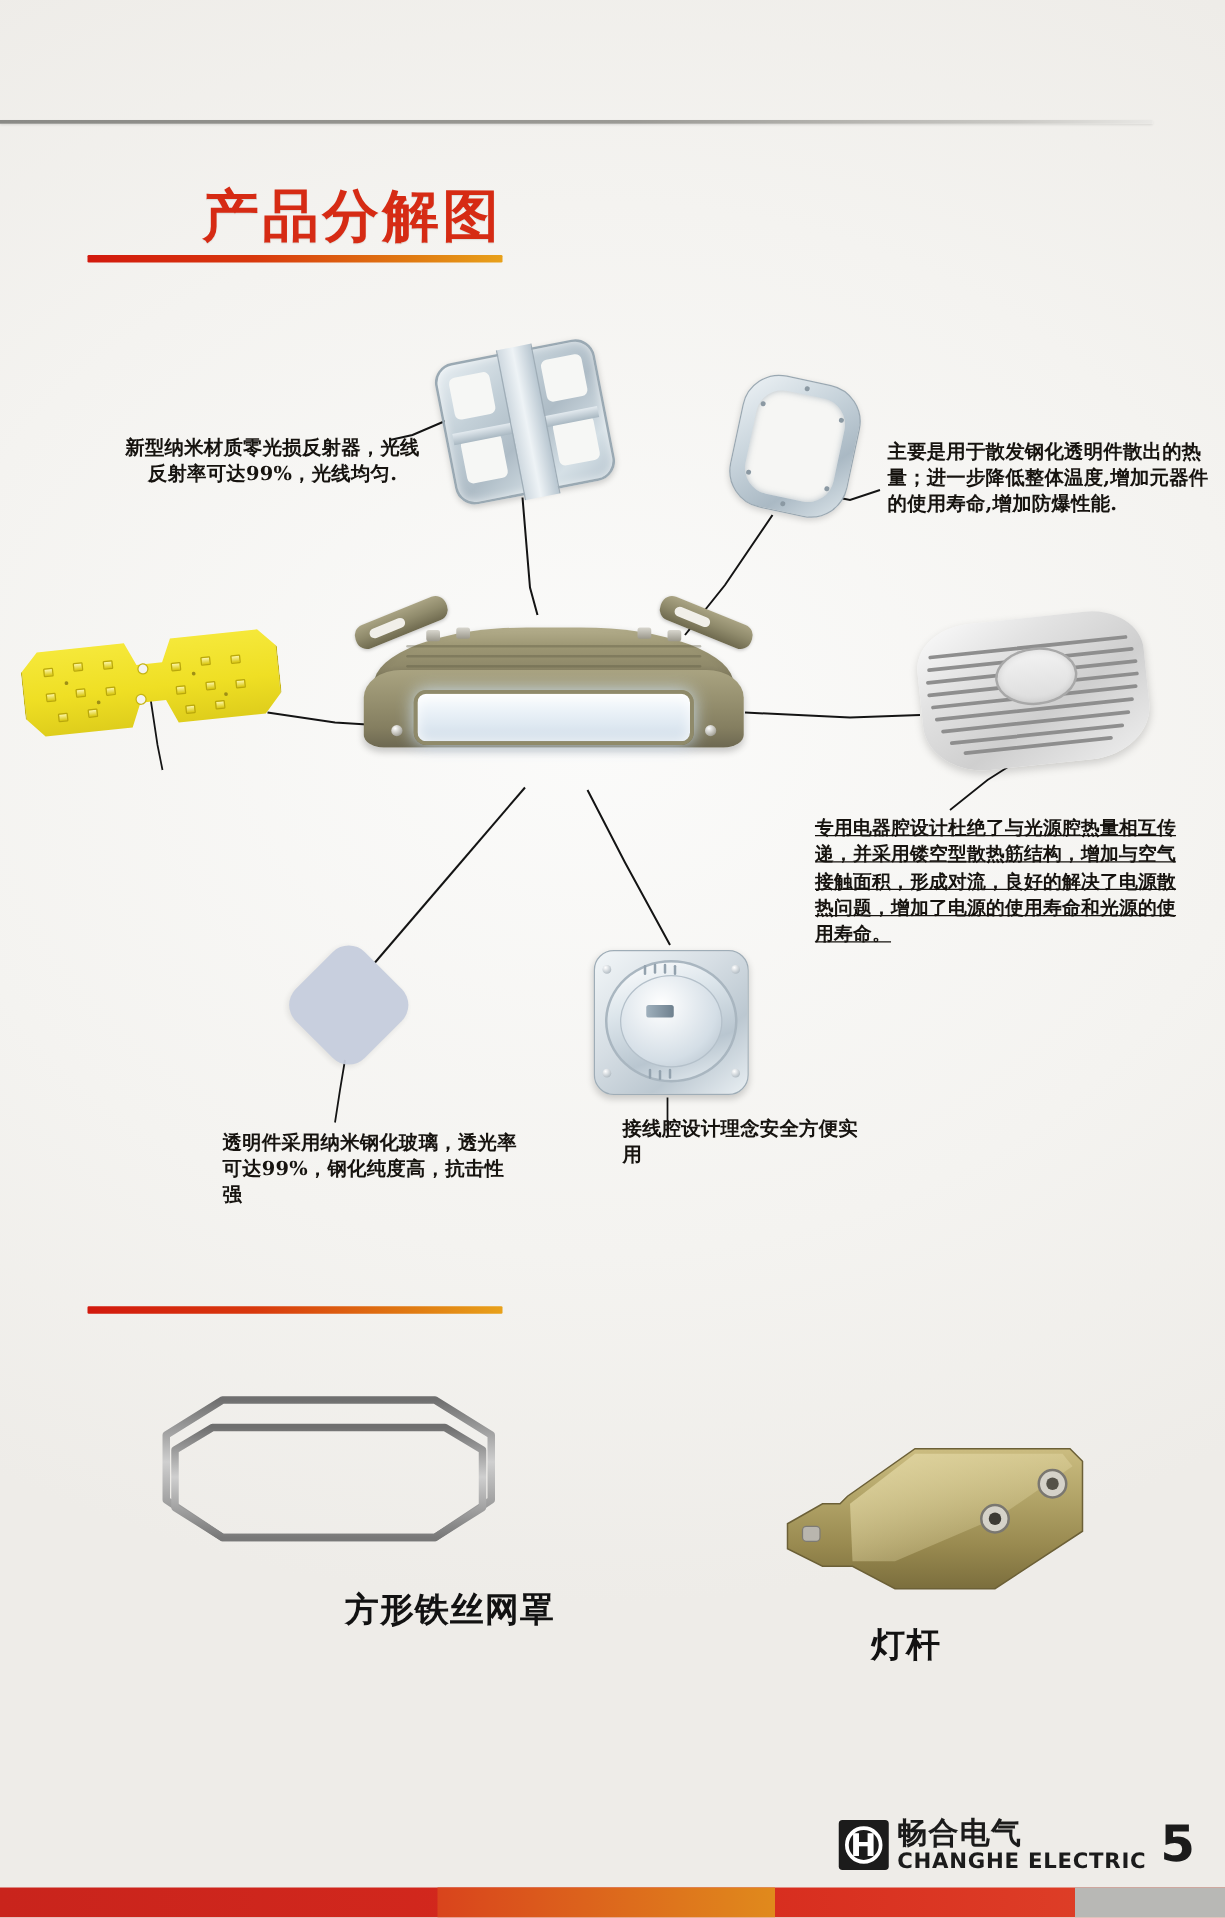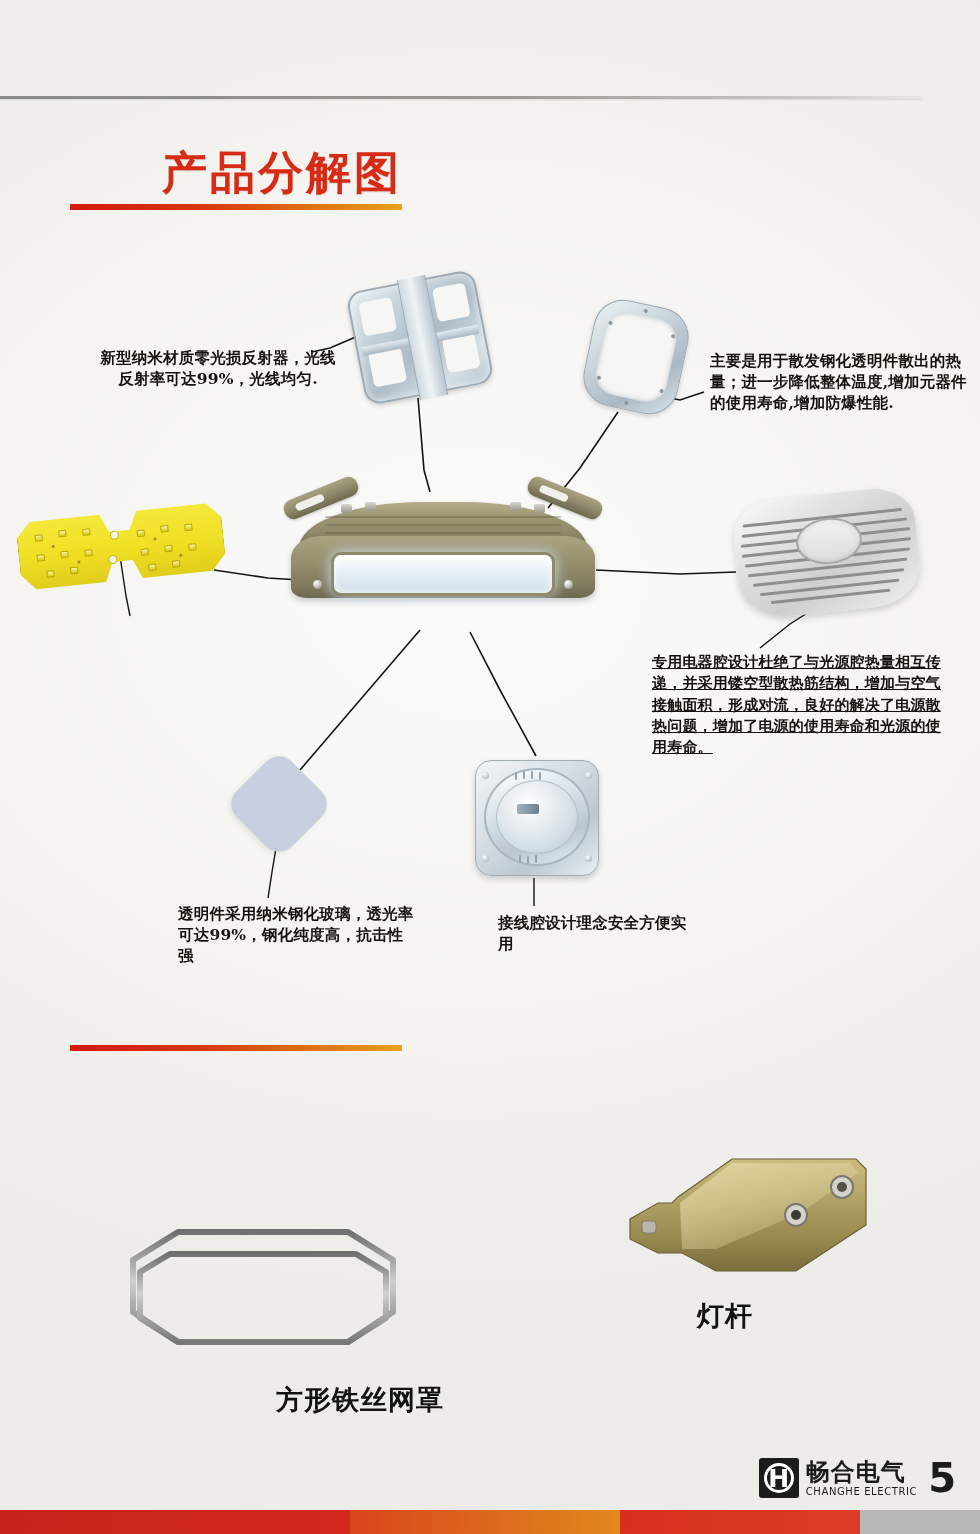--- a/index.html
+++ b/index.html
@@ -65,21 +65,21 @@
     font-size: 15.5px;
     line-height: 1.36;
     color: #16130f;
     letter-spacing: .2px;
   }
   #callout-reflector    { left: 100px; top: 347px; width: 236px; text-align: center; }
   #callout-heat-frame   { left: 710px; top: 350px; width: 258px; }
   #callout-chip         { left: 34px;  top: 618px; width: 240px; }
   #callout-electrical   { left: 652px; top: 652px; width: 300px; font-size: 15px; line-height: 1.42; text-decoration: underline; }
   #callout-glass        { left: 178px; top: 903px; width: 240px; }
-  #callout-junction     { left: 498px; top: 912px; width: 200px; }
+  #callout-junction     { left: 498px; top: 892px; width: 200px; }
 
   
   #leader-lines {
     position: absolute;
     left: 0; top: 0;
     width: 980px; height: 1534px;
     pointer-events: none;
   }
 
   
@@ -292,21 +292,21 @@
     transform: translateX(-50%);
     white-space: nowrap;
     font-family: "DejaVu Sans", "Liberation Sans", sans-serif;
     font-weight: 700;
     font-size: 27px;
     color: #121212;
     letter-spacing: 1px;
   }
 
   
-  #accessory-mesh { left: 98px; top: 1192px; width: 330px; height: 200px; }
+  #accessory-mesh { left: 98px; top: 1080px; width: 330px; height: 200px; }
   #mesh-guard { position: absolute; left: 0; top: 0; }
   #accessory-mesh .acc-label { top: 190px; left: 262px; transform: translateX(-50%); }
 
   
   #accessory-pole { left: 620px; top: 1153px; width: 280px; height: 160px; }
   #accessory-pole .acc-label { top: 145px; left: 105px; transform: translateX(-50%); }
 
   
   .footer-bar {
     position: absolute;
@@ -346,21 +346,21 @@
     display: flex; align-items: center; justify-content: center;
     color: #ffffff; font-weight: 700; font-size: 25px;
     font-family: "DejaVu Sans", "Liberation Sans", sans-serif;
   }
   .footer-brand .brand-text { line-height: 1; }
   .footer-brand .brand-cn {
     font-size: 24px; font-weight: 700; color: #1b1b1b; letter-spacing: 1px;
     font-family: "DejaVu Sans", "Liberation Sans", sans-serif;
   }
   .footer-brand .brand-en {
-    font-size: 10px; font-weight: 400; color: #1b1b1b; letter-spacing: .6px;
+    font-size: 17px; font-weight: 700; color: #1b1b1b; letter-spacing: .6px;
     margin-top: 3px;
     font-family: "DejaVu Sans", "Liberation Sans", sans-serif;
   }
   .footer-brand .page-number {
     font-size: 40px; font-weight: 700; color: #1b1b1b;
     margin-left: 4px; line-height: .9;
     font-family: "DejaVu Sans", "Liberation Sans", sans-serif;
   }
 </style>
 </head>

